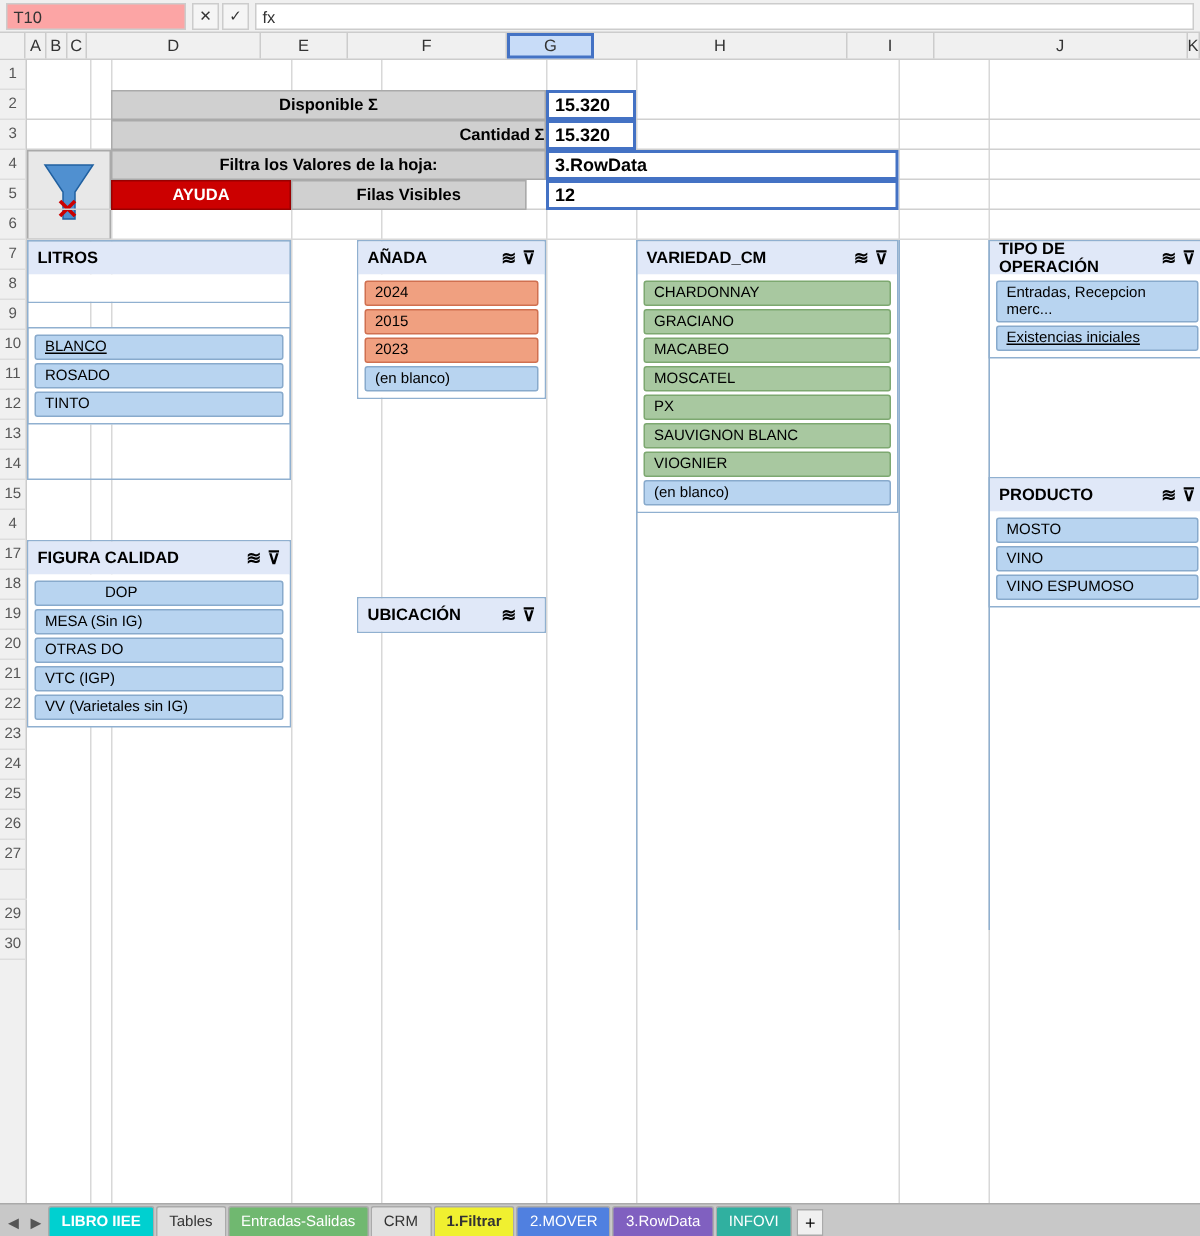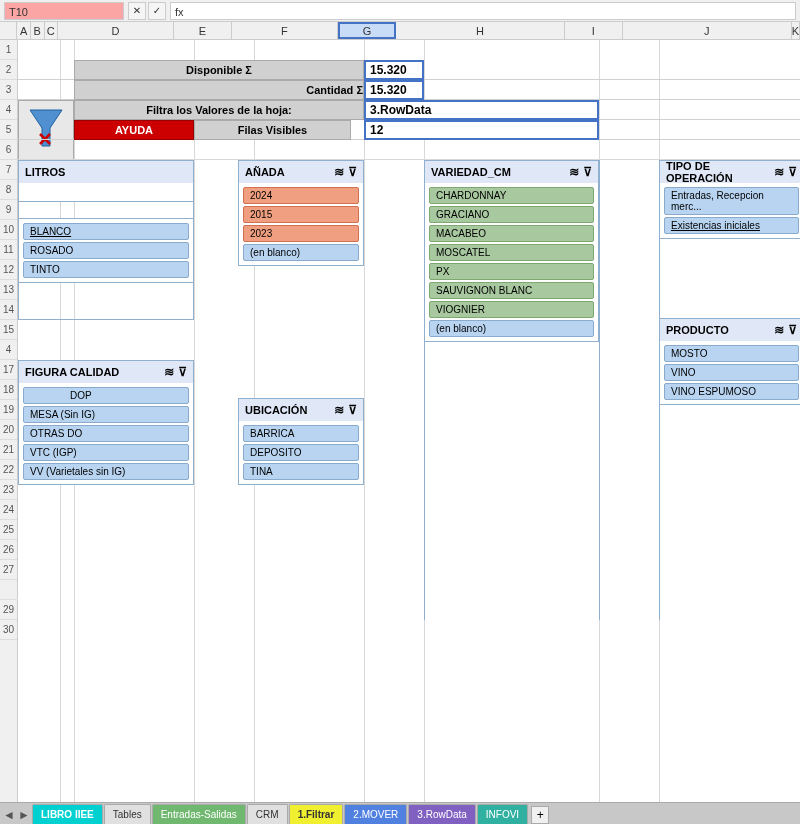--- a/index.html
+++ b/index.html
@@ -336,25 +336,20 @@
       </div>
 
       <div style="position:absolute;top:358px;left:220px;width:126px;border:1px solid #90b0d0;">
         <div style="background:#e0e8f8;padding:2px 6px;font-weight:bold;font-size:11px;height:22px;display:flex;align-items:center;justify-content:space-between;">
           <span>UBICACIÓN</span>
           <div style="display:flex;gap:4px;">
             <span style="font-size:12px;cursor:pointer;">≋</span>
             <span style="font-size:12px;cursor:pointer;">⊽</span>
           </div>
         </div>
-        <div style="padding:2px;background:white;">
-          <div class="filter-item light-blue" style="margin:2px;">BARRICA</div>
-          <div class="filter-item light-blue" style="margin:2px;">DEPOSITO</div>
-          <div class="filter-item light-blue" style="margin:2px;">TINA</div>
-        </div>
       </div>
 
       <div style="position:absolute;top:120px;left:406px;width:175px;border:1px solid #90b0d0;">
         <div style="background:#e0e8f8;padding:2px 6px;font-weight:bold;font-size:11px;height:22px;display:flex;align-items:center;justify-content:space-between;">
           <span>VARIEDAD_CM</span>
           <div style="display:flex;gap:4px;">
             <span style="font-size:12px;cursor:pointer;">≋</span>
             <span style="font-size:12px;cursor:pointer;">⊽</span>
           </div>
         </div>

